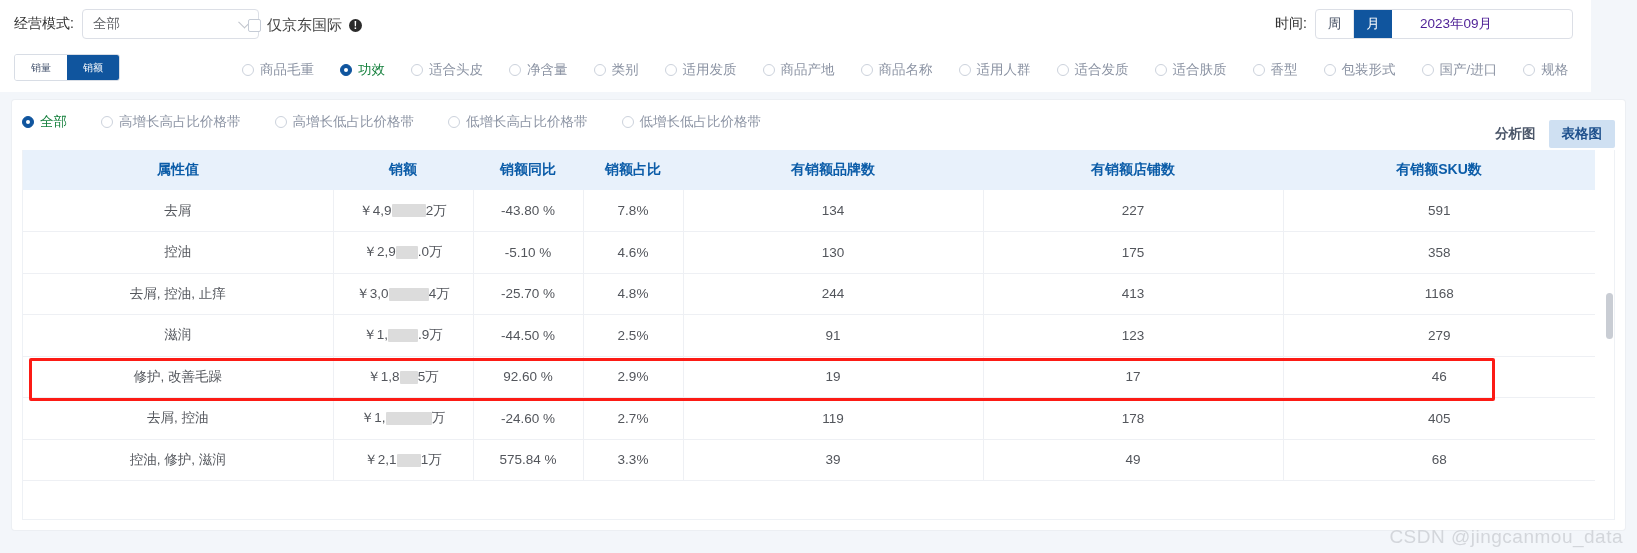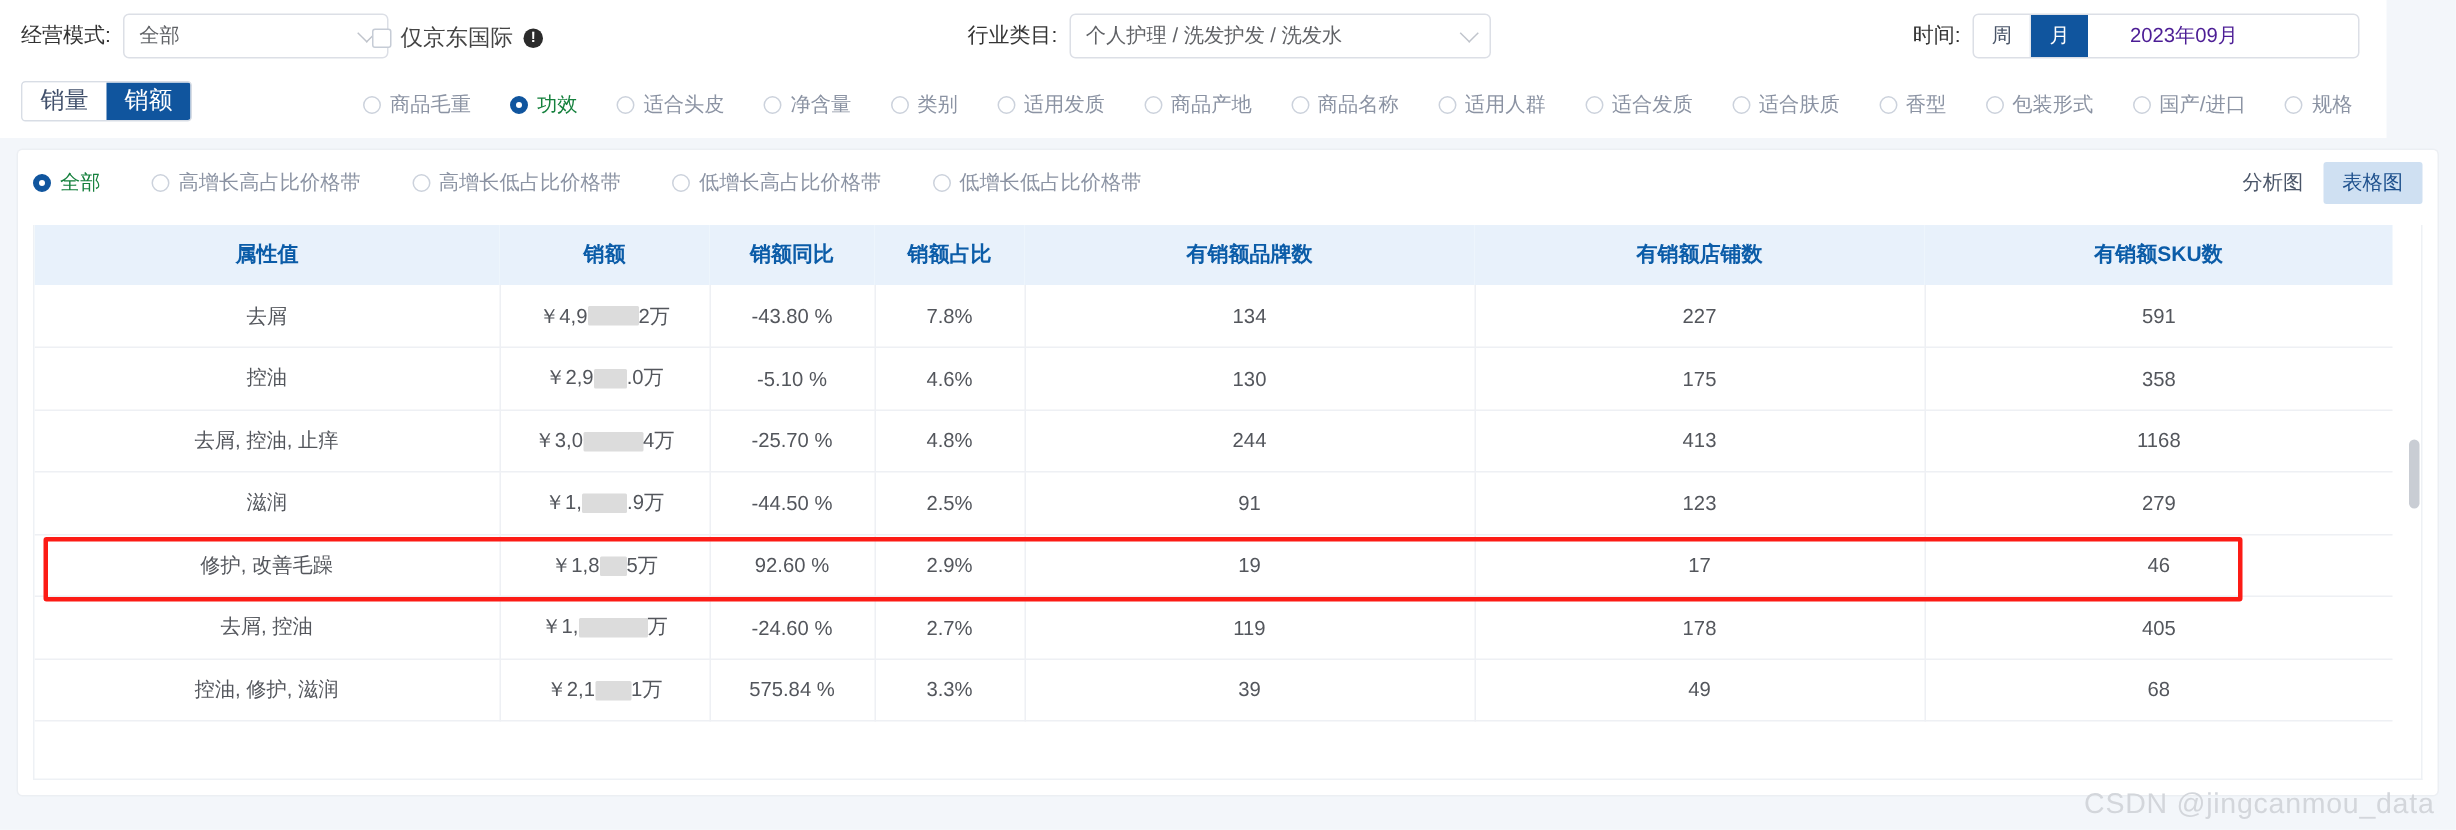--- a/index.html
+++ b/index.html
@@ -70,21 +70,21 @@
     font-size: 13.5px; color: #4c1d95;
   }
 
   
   .toggle {
     position: absolute; left: 14px; top: 6px; display: flex;
     border: 1px solid #d8dde5; border-radius: 3px; overflow: hidden; height: 27px;
   }
   .tg-btn {
     min-width: 52px; padding: 0 12px; display: flex; align-items: center; justify-content: center;
-    font-size: 16px; color: #41506b; background: #fff; cursor: pointer;
+    font-size: 10px; color: #41506b; background: #fff; cursor: pointer;
   }
   .tg-btn.active { background: #10559e; color: #fff; }
 
   
   .radios {
     position: absolute; left: 242px; top: 0; height: 44px;
     display: flex; align-items: center; gap: 0px;
   }
   .radio-item { display: flex; align-items: center; gap: 6px; margin-right: 26px; cursor: pointer; white-space: nowrap; }
   .rad {
@@ -106,21 +106,21 @@
   }
   .band {
     position: relative; height: 44px; border-bottom: 0px solid #eee;
     display: flex; align-items: center;
   }
   .band .radios2 { display: flex; align-items: center; padding-left: 10px; }
   .band .radio-item { margin-right: 34px; }
   .band .rad-label { font-size: 13.5px; }
 
   .view-toggle {
-    position: absolute; right: 10px; top: 8px; display: flex; height: 28px;
+    position: absolute; right: 10px; top: 20px; display: flex; height: 28px; font-weight: bold;
   }
   .vt-btn {
     padding: 0 13px; display: flex; align-items: center; justify-content: center;
     font-size: 13.5px; color: #4a5568; background: #fff; cursor: pointer; border-radius: 2px;
   }
   .vt-btn.active { background: #cfe0f2; color: #1d4f8c; }
 
   
   .table-wrap {
     position: absolute; left: 10px; top: 50px; right: 10px; bottom: 10px;
@@ -189,27 +189,20 @@
           <span class="caret"></span>
         </div>
       </div>
 
       <div class="chk-wrap">
         <span class="chk"></span>
         <span class="chk-label">仅京东国际</span>
         <span class="info-ic">!</span>
       </div>
 
-      <div class="grp-cat">
-        <span class="lbl">行业类目:</span>
-        <div class="select-box">
-          <span class="sel-text">个人护理 / 洗发护发 / 洗发水</span>
-          <span class="caret"></span>
-        </div>
-      </div>
 
       <div class="grp-time">
         <span class="lbl">时间:</span>
         <div class="time-box">
           <div class="time-seg">周</div>
           <div class="time-seg active">月</div>
           <div class="time-val">2023年09月</div>
         </div>
       </div>
     </div>

